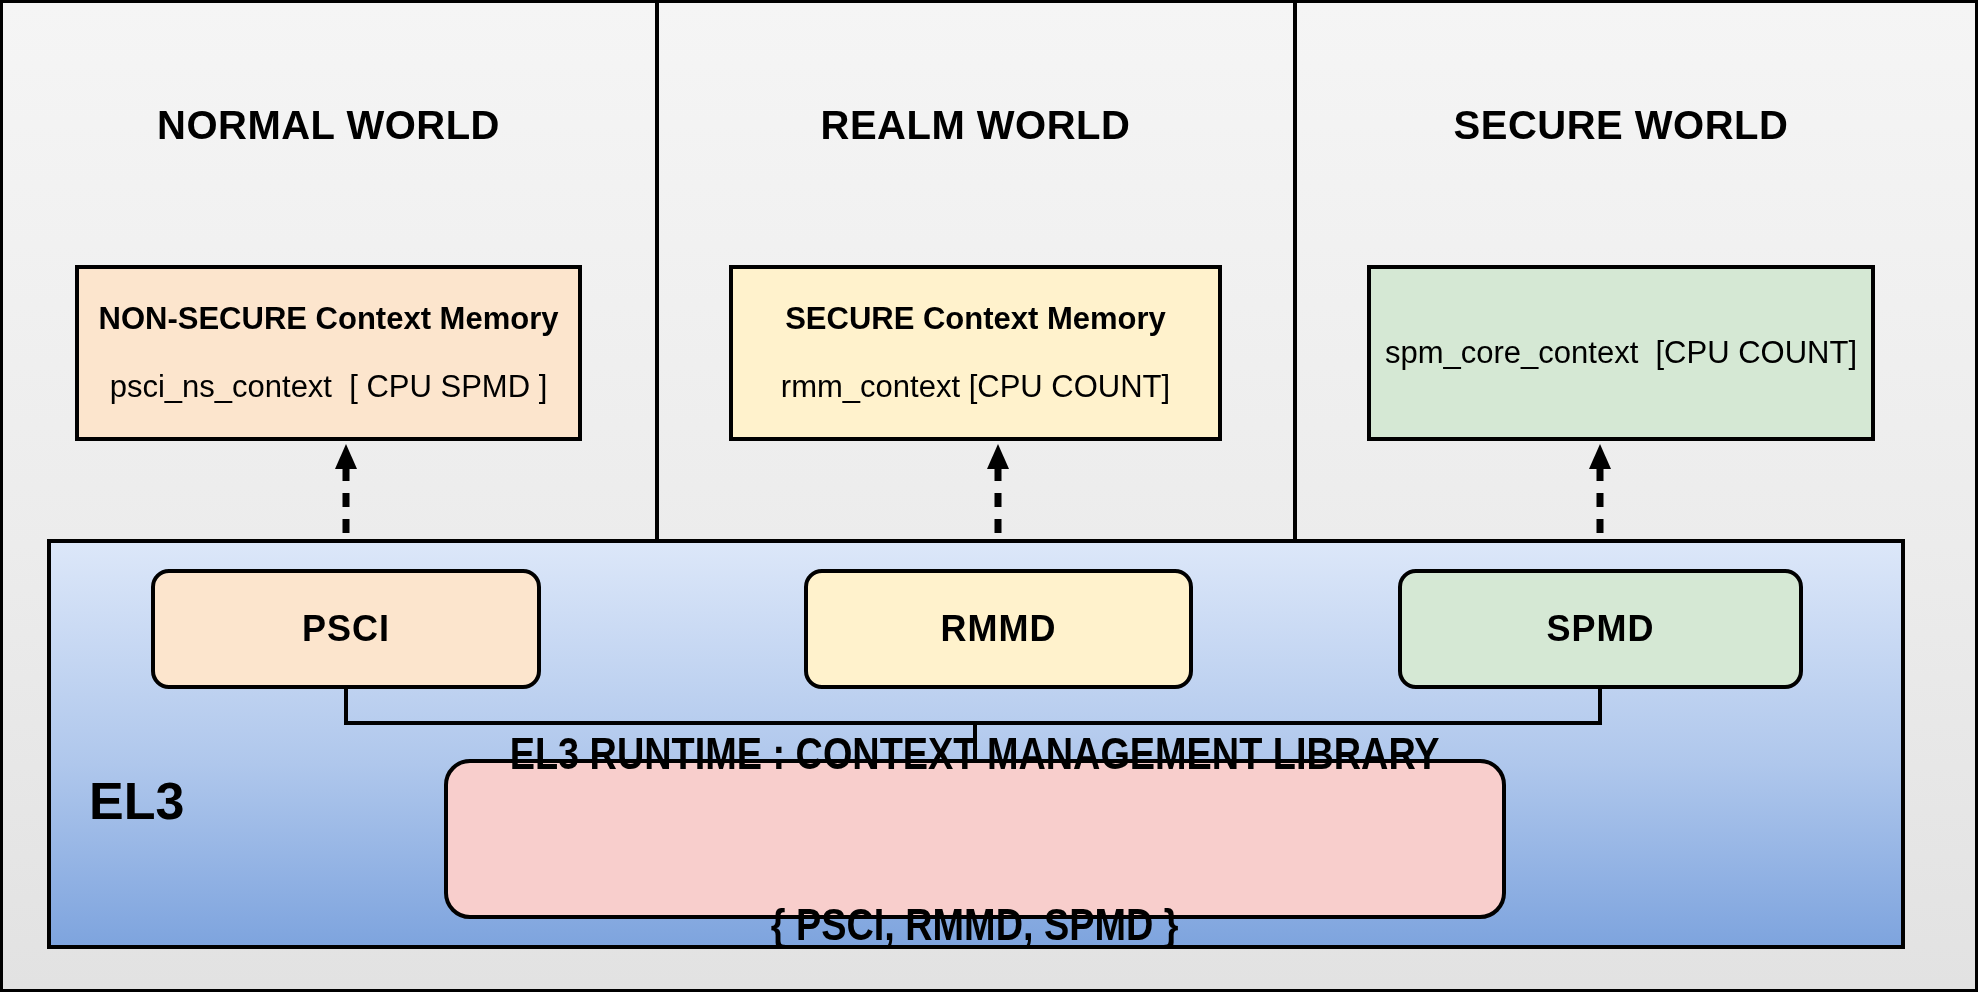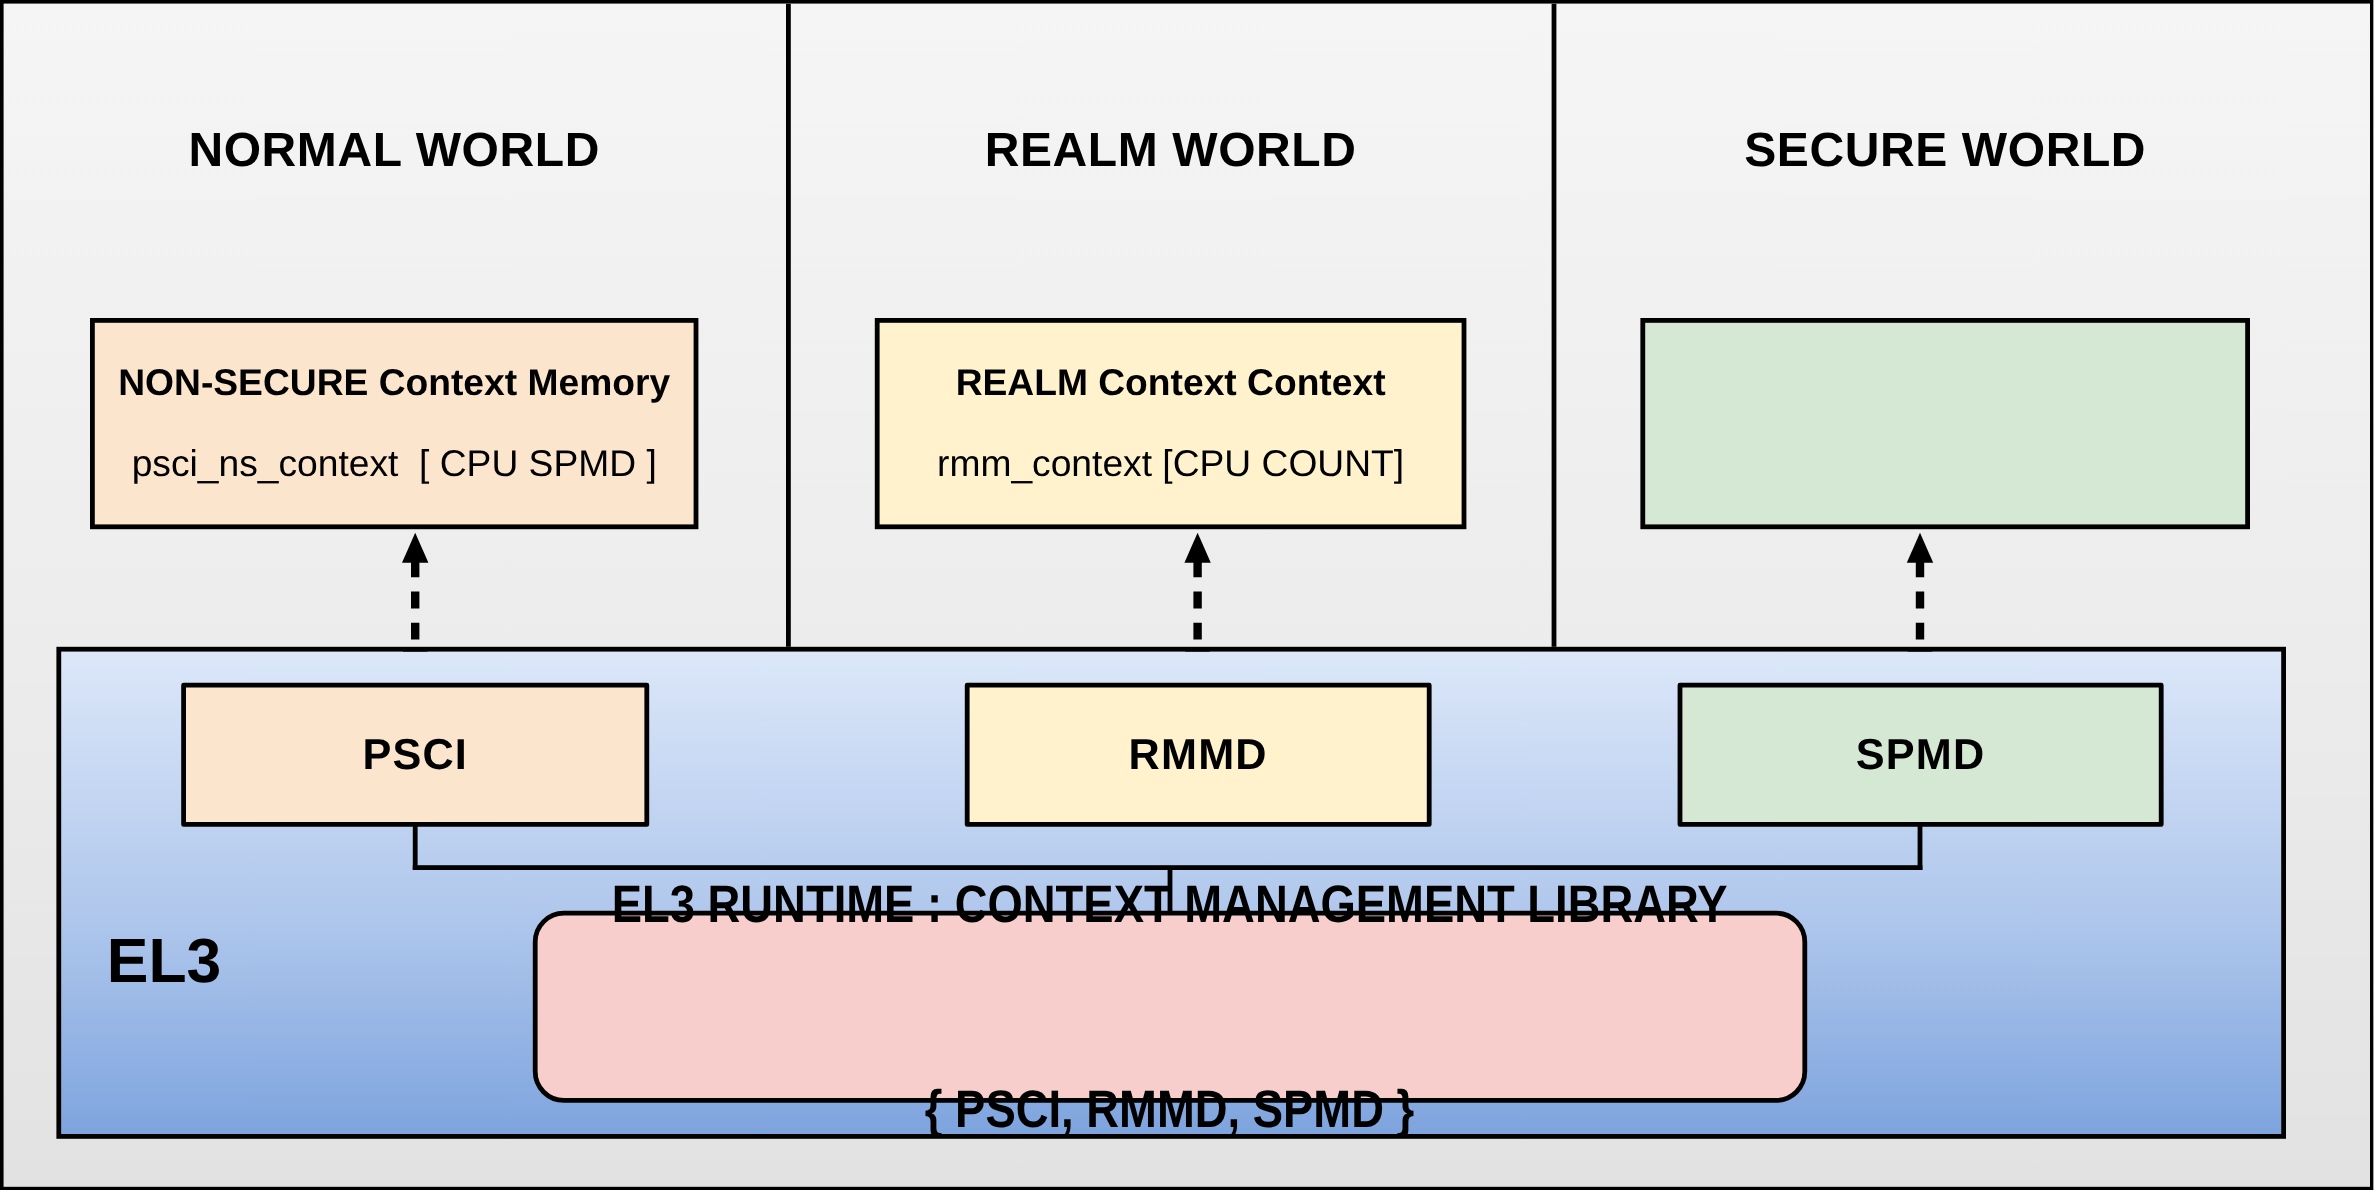--- a/index.html
+++ b/index.html
@@ -55,21 +55,21 @@
     background:linear-gradient(180deg,#DCE7F9 0%,#AFC7EC 55%,#7EA4DE 100%);
   }
   .el3-label {
     position:absolute; left:86px; top:756px;
     font-size:52px; font-weight:bold;margin-top:12px;
   }
 
   
   .svc-box {
     position:absolute; top:566px; height:120px;
-    box-sizing:border-box; border:4px solid #000; border-radius:2px;
+    box-sizing:border-box; border:4px solid #000; border-radius:18px;
     display:flex; align-items:center; justify-content:center;
     font-size:36px; font-weight:bold; letter-spacing:1px;
   }
   .svc-psci { left:148px;  width:390px; background:#FCE5CD; }
   .svc-rmmd { left:801px;  width:389px; background:#FFF2CC; }
   .svc-spmd { left:1395px; width:405px; background:#D5E8D4; }
 
   
   .line { position:absolute; background:#000; }
   .leg-psci { left:341px;  top:684px; width:4px;    height:38px; }
@@ -100,24 +100,25 @@
 
   <div class="world-title t1">NORMAL WORLD</div>
   <div class="world-title t3">SECURE WORLD</div>
   <div class="world-title t2">REALM WORLD</div>
 
   <div class="mem-box mem-ns">
     <div class="mem-heading">NON-SECURE Context Memory</div>
     <div class="mem-detail">psci_ns_context  [ CPU SPMD ]</div>
   </div>
   <div class="mem-box mem-realm">
-    <div class="mem-heading">REALM Context Context</div>
+    <div class="mem-heading">SECURE Context Memory</div>
     <div class="mem-detail">rmm_context [CPU COUNT]</div>
   </div>
   <div class="mem-box mem-secure">
+    <div class="mem-detail">spm_core_context  [CPU COUNT]</div>
   </div>
 
   <div class="arrow a1">
     <svg width="34" height="124" viewBox="0 0 34 124">
       <line x1="17" y1="24" x2="17" y2="100" stroke="#000" stroke-width="7" stroke-dasharray="14 12"></line>
       <polygon points="17,1 6,26 28,26" fill="#000"></polygon>
       <polygon points="17,123 6,98 28,98" fill="#000"></polygon>
     </svg>
   </div>
   <div class="arrow a2">

